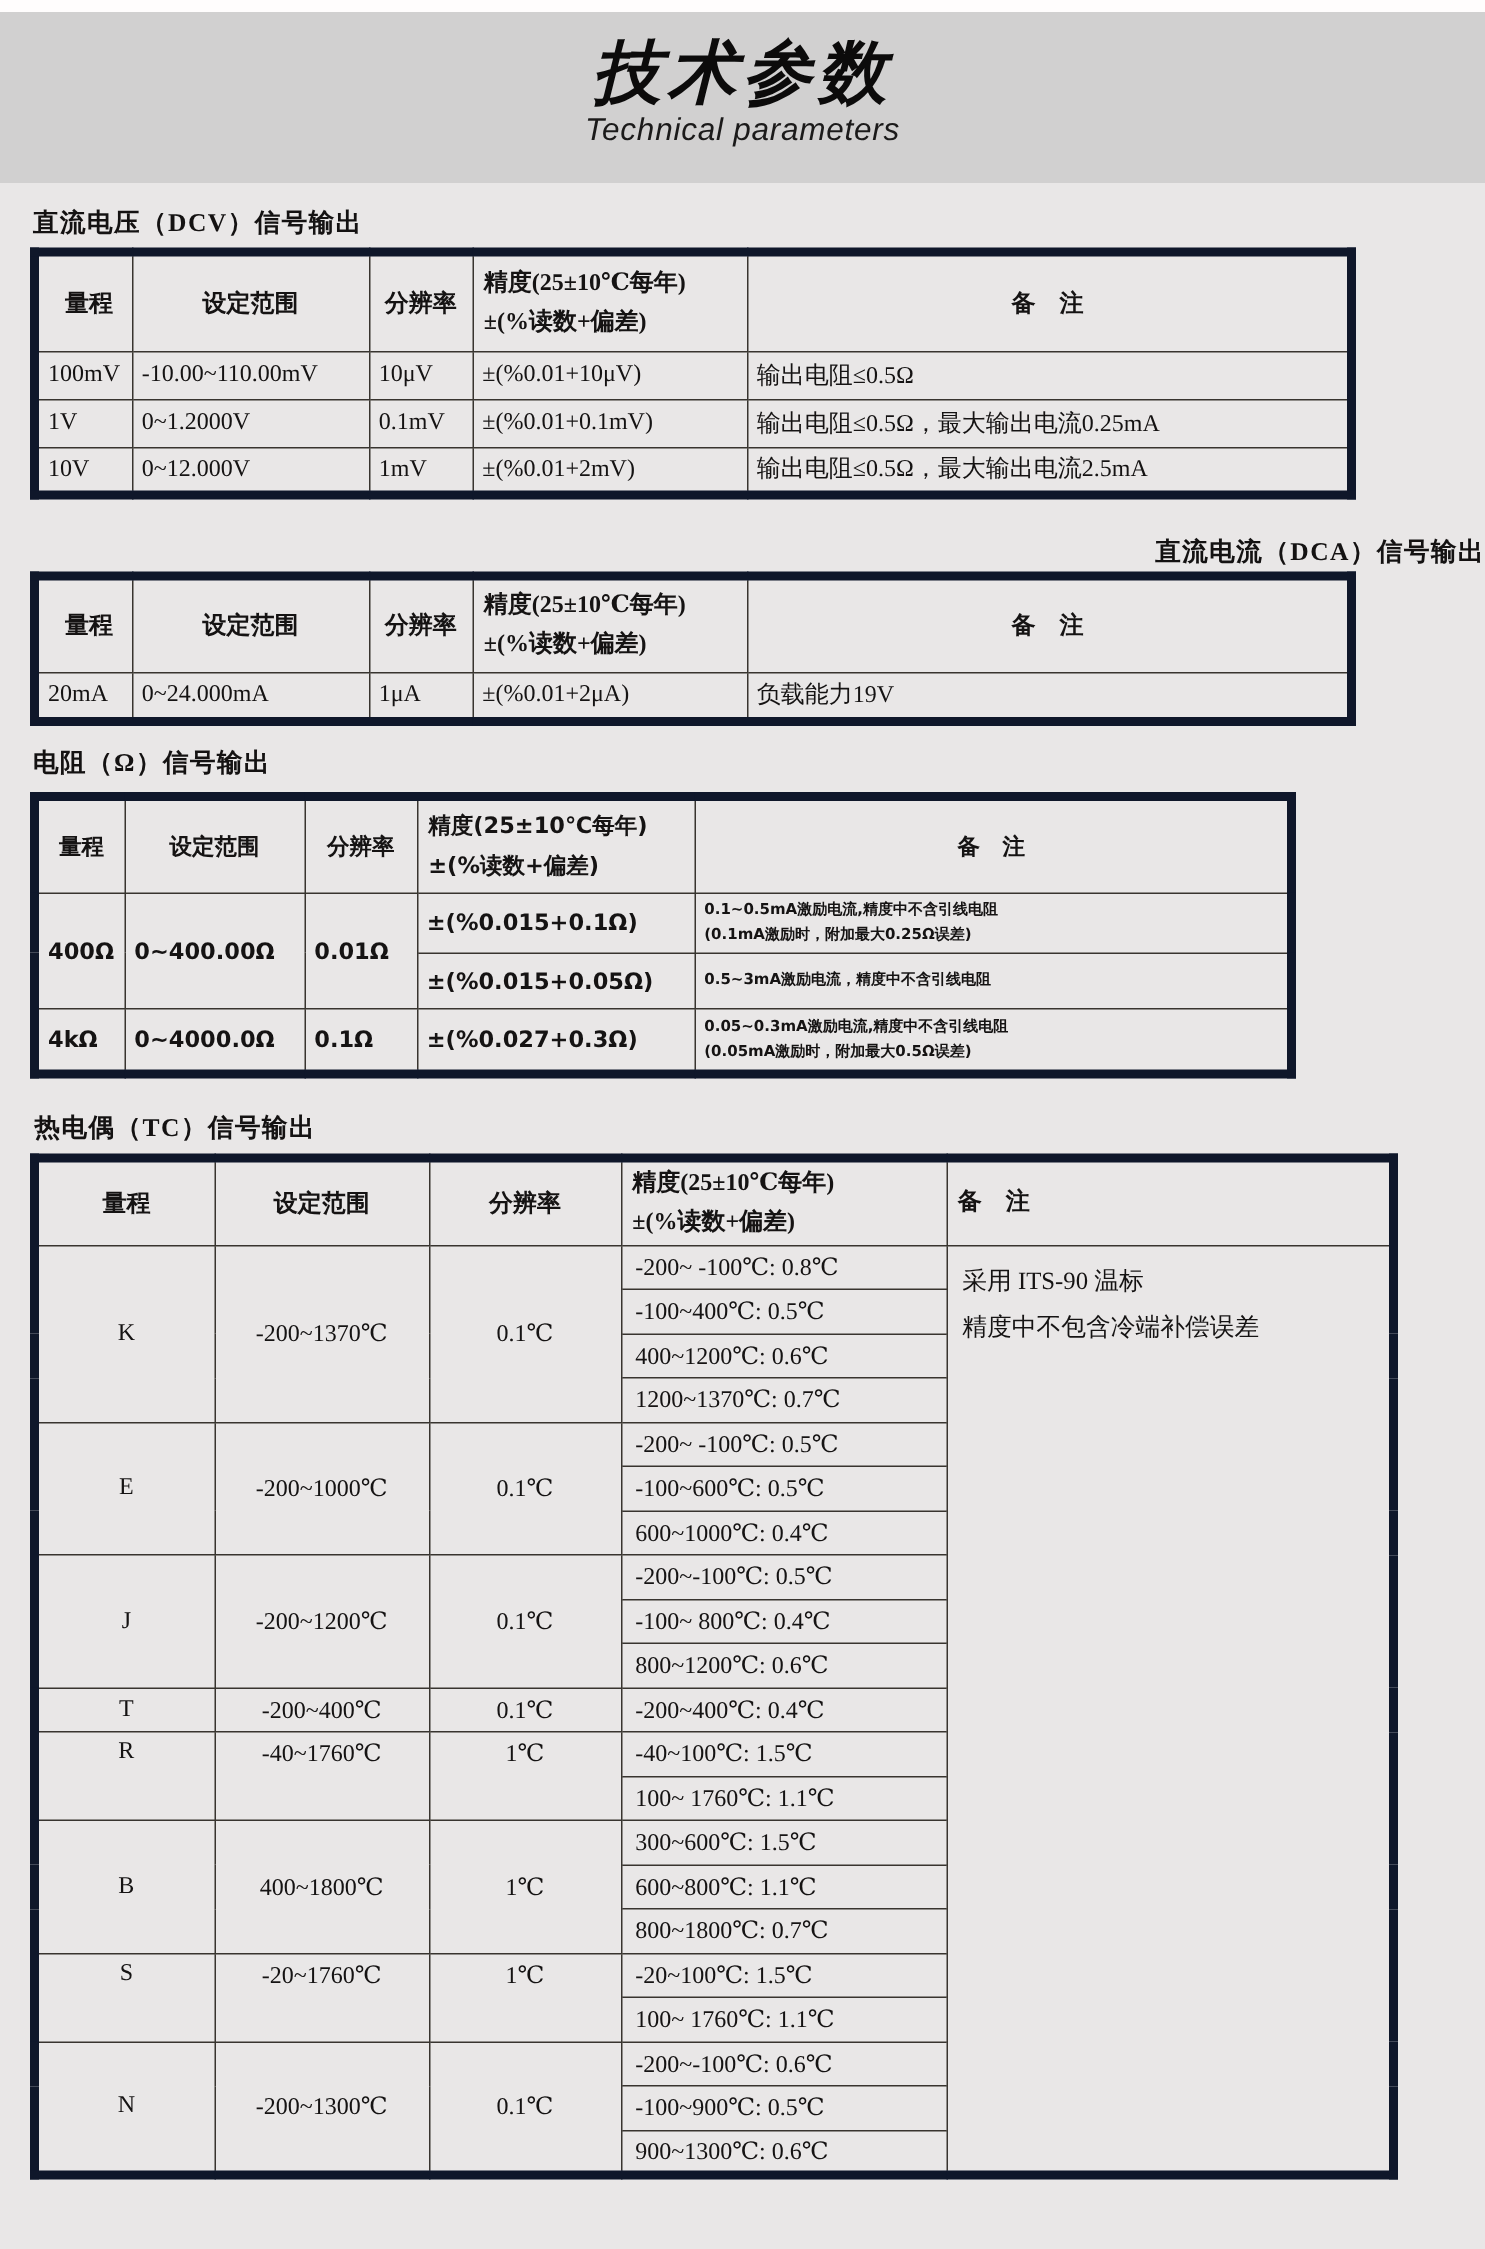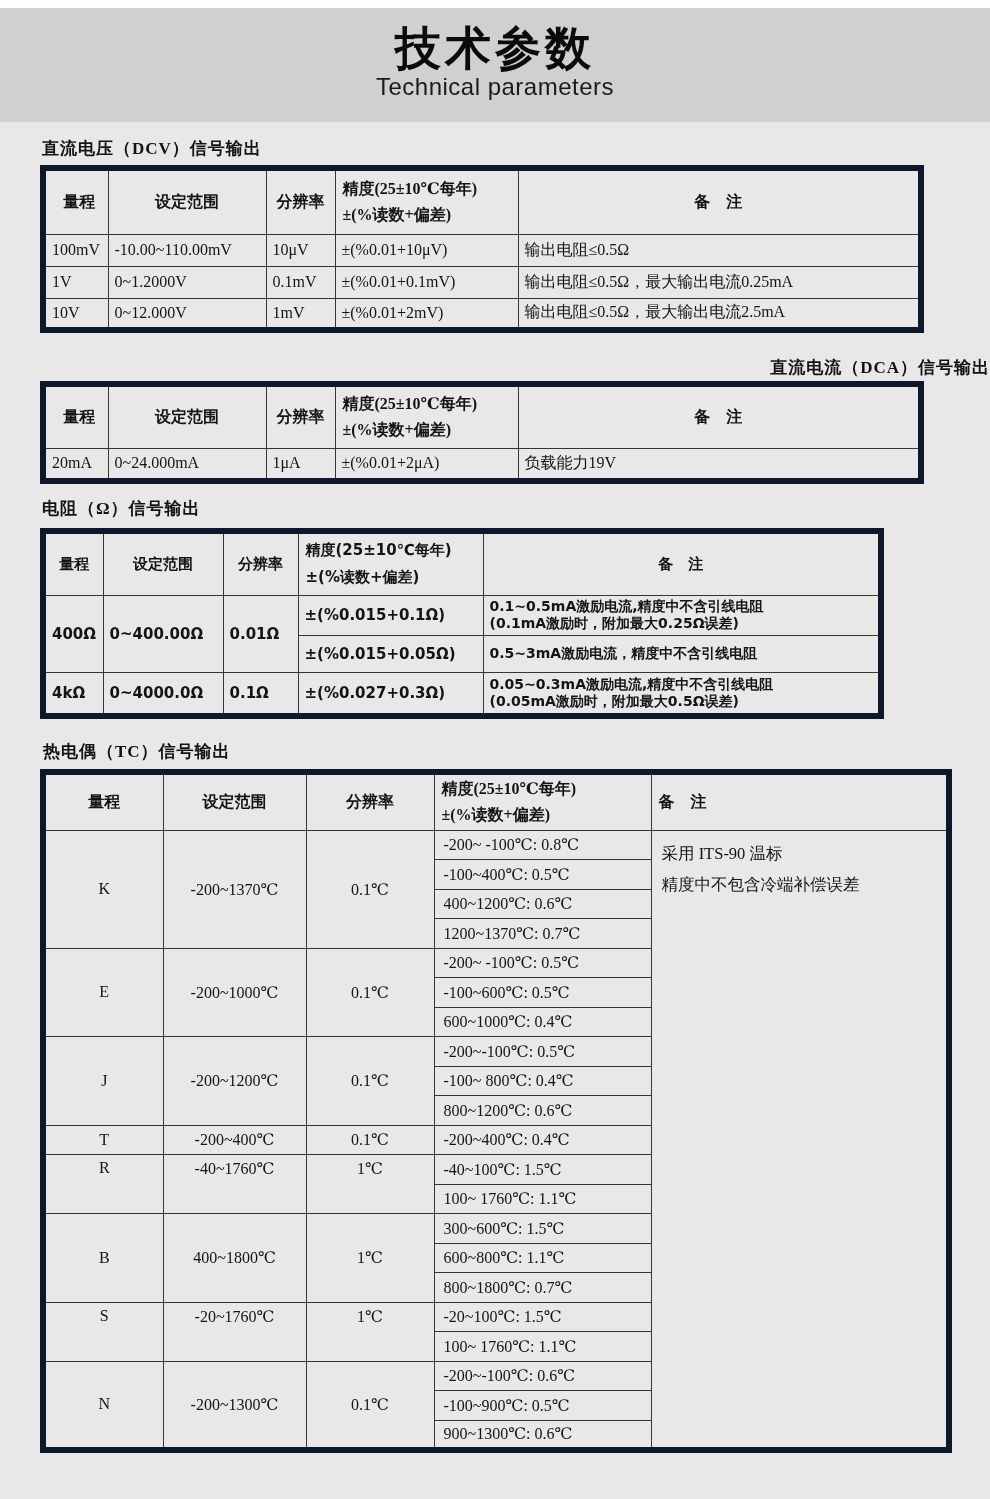--- a/index.html
+++ b/index.html
@@ -3,31 +3,31 @@
 <meta charset="utf-8">
 <style>
   html,body{margin:0;padding:0;}
   body{
     width:990px;height:1499px;overflow:hidden;
     background:#e9e7e7;
     font-family:"Liberation Serif","DejaVu Serif","DejaVu Sans",serif;
     color:#151313;
   }
   .top-strip{height:8px;background:#fffdfd;}
-  .band{height:114px;background:#d1d0d0;text-align:center;}
+  .band{height:114px;background:#d1d0d0;text-align:center;font-style:italic;}
   .main-title{
     font-family:"DejaVu Sans","Liberation Sans",sans-serif;
     font-weight:bold;font-size:46px;line-height:52px;
     padding-top:14px;letter-spacing:4px;color:#0c0b0b;
   }
   .subtitle{
     font-family:"Liberation Sans","DejaVu Sans",sans-serif;
-    font-size:24px;line-height:26px;color:#1b1a1a;letter-spacing:0.5px;
-  }
-  .content{padding-left:40px;}
+    font-size:21px;line-height:26px;color:#1b1a1a;letter-spacing:0.5px;
+  }
+  .content{padding-left:20px;}
   .sec-title{
     font-weight:bold;font-size:17px;line-height:22px;color:#141212;
     letter-spacing:1px;
   }
   .st1{margin:16px 0 0 2px;}
   .st2{margin:24px 0 0 2px;text-align:right;}
   .st3{margin:14px 0 0 2px;}
   .st4{margin:22px 0 0 3px;}
 
   table{border-collapse:collapse;table-layout:fixed;background:transparent;}
@@ -39,21 +39,21 @@
   .t3{margin-top:8px;width:838px;
       font-family:"DejaVu Sans","Liberation Sans",sans-serif;
       font-weight:bold;font-size:15px;}
   .t4{margin-top:6px;width:906px;}
 
   .hdr td{font-weight:bold;text-align:center;}
   .acc-h{text-align:left !important;padding-left:7px;line-height:26px;}
   .cl{text-align:left;padding-left:6px;}
   .cc{text-align:center;}
   .rmk2 div{line-height:19px;}
-  .t3 .rmk2 div{font-size:14px;line-height:17px;}
+  .t3 .rmk2 div{font-size:10px;line-height:17px;}
   .t3 td{font-size:15px;}
   .t3 .acc-h{line-height:27px;}
   .t4 td{font-size:16px;}
   .t4 .acc{ text-align:left;padding-left:9px;}
   .vtop{vertical-align:top;padding-top:4px;}
   .tc-remark{
     vertical-align:top;text-align:left;padding:7px 0 0 10px;
   }
   .tc-remark div{line-height:31px;font-size:16.5px;}
 </style>

